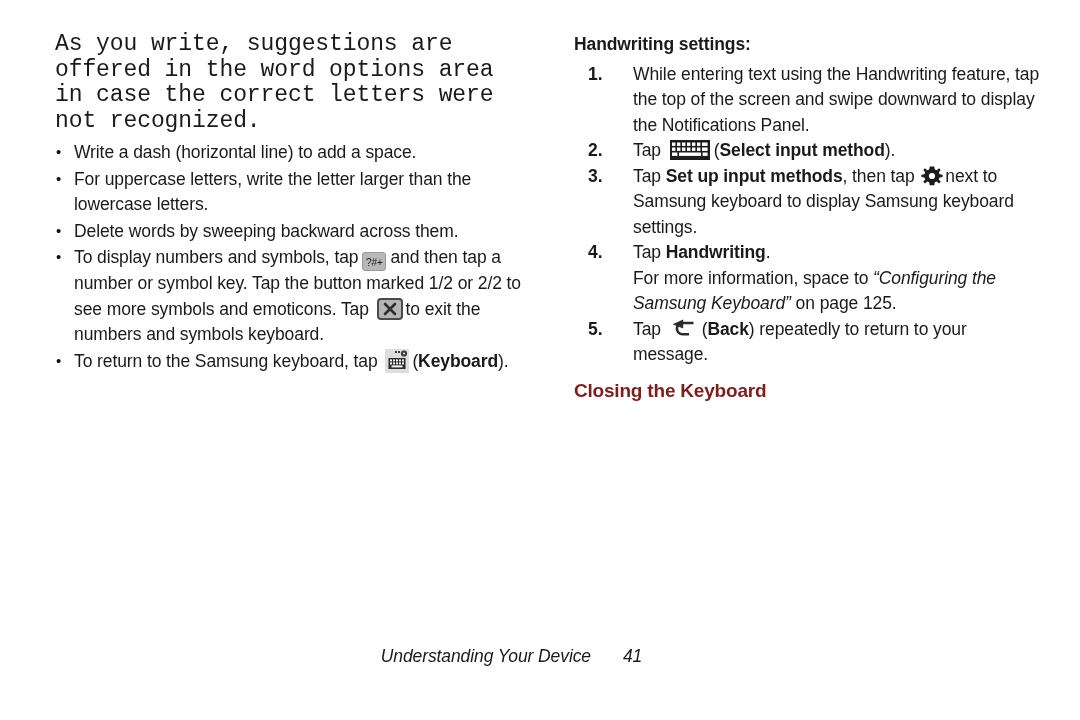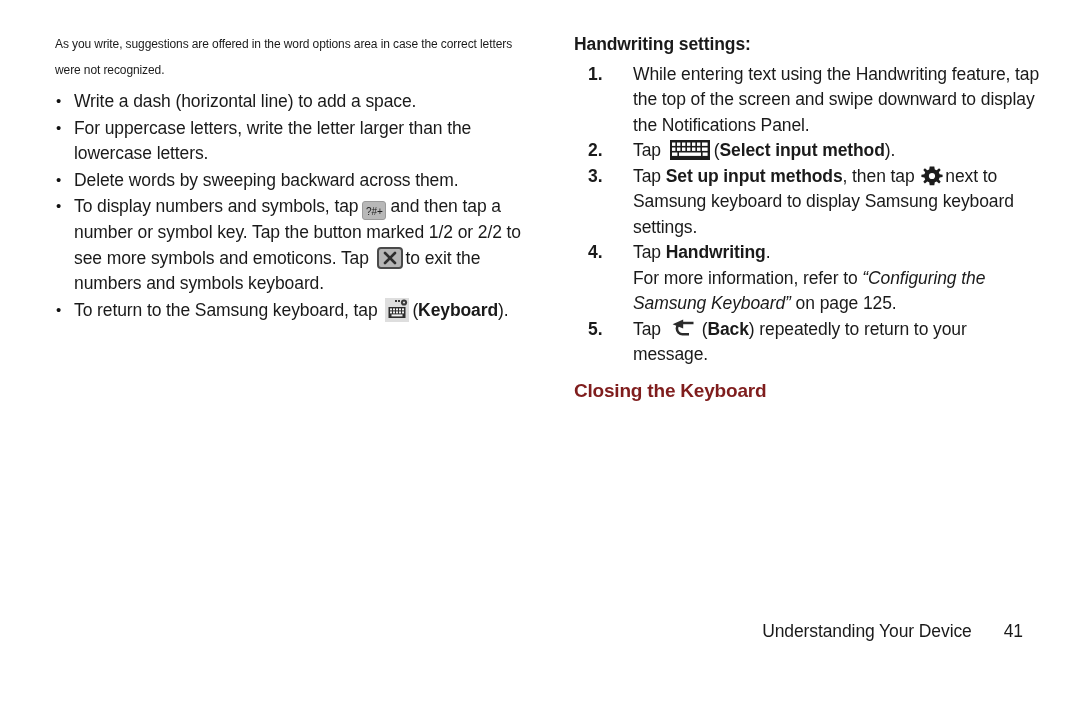--- a/index.html
+++ b/index.html
@@ -21,24 +21,25 @@
   }
   .col {
     position: absolute;
     top: 32px;
   }
   .col-left  { left: 55px;  width: 470px; }
   .col-right { left: 574px; width: 470px; }
 
   
   .para {
-    font-size: 12px;
+    font-size: 23px;
     line-height: 25.5px;
     letter-spacing: -0.1px;
     margin: 0 0 6px 0;
+    font-family: Liberation Mono, monospace;
   }
   .subhead {
     font-size: 17.5px;
     line-height: 25.5px;
     font-weight: bold;
     margin: 0 0 4px 0;
     letter-spacing: -0.1px;
   }
   .blue-head {
     font-size: 19px;
@@ -191,25 +192,26 @@
     width: 28px;
     height: 20px;
     vertical-align: -4px;
   }
   .ico-back svg { display: block; }
 
   
   .footer {
     position: absolute;
     left: 0;
-    top: 621px;
+    top: 646px;
     width: 1023px;
-    text-align: right;
-    font-size: 17.5px;
-    letter-spacing: -0.1px;
+    text-align: center;
+    font-size: 17.5px;
+    letter-spacing: -0.1px;
+    font-style: italic;
   }
   .footer .ftitle { margin-right: 32px; }
 </style>
 </head>
 <body>
 
 <div class="page">
 
   <div class="col col-left">
 
@@ -326,21 +328,21 @@
             <circle cx="11" cy="11" r="3.1" fill="#ffffff"></circle>
           </svg>
         </span><span>next to Samsung keyboard to display Samsung keyboard settings.</span>
       </li>
 
       <li>
         <span class="num">4.</span>
         <span>Tap</span>
         <b>Handwriting</b><span>.</span>
         <div class="substep">
-          <span>For more information, refer to</span>
+          <span>For more information, space to</span>
           <span class="ital">“Configuring the Samsung Keyboard”</span>
           <span>on page 125.</span>
         </div>
       </li>
 
       <li>
         <span class="num">5.</span>
         <span>Tap</span>
         <span class="ico ico-back" style="margin:0 4px;">
           <svg width="28" height="20" viewBox="0 0 28 20">

